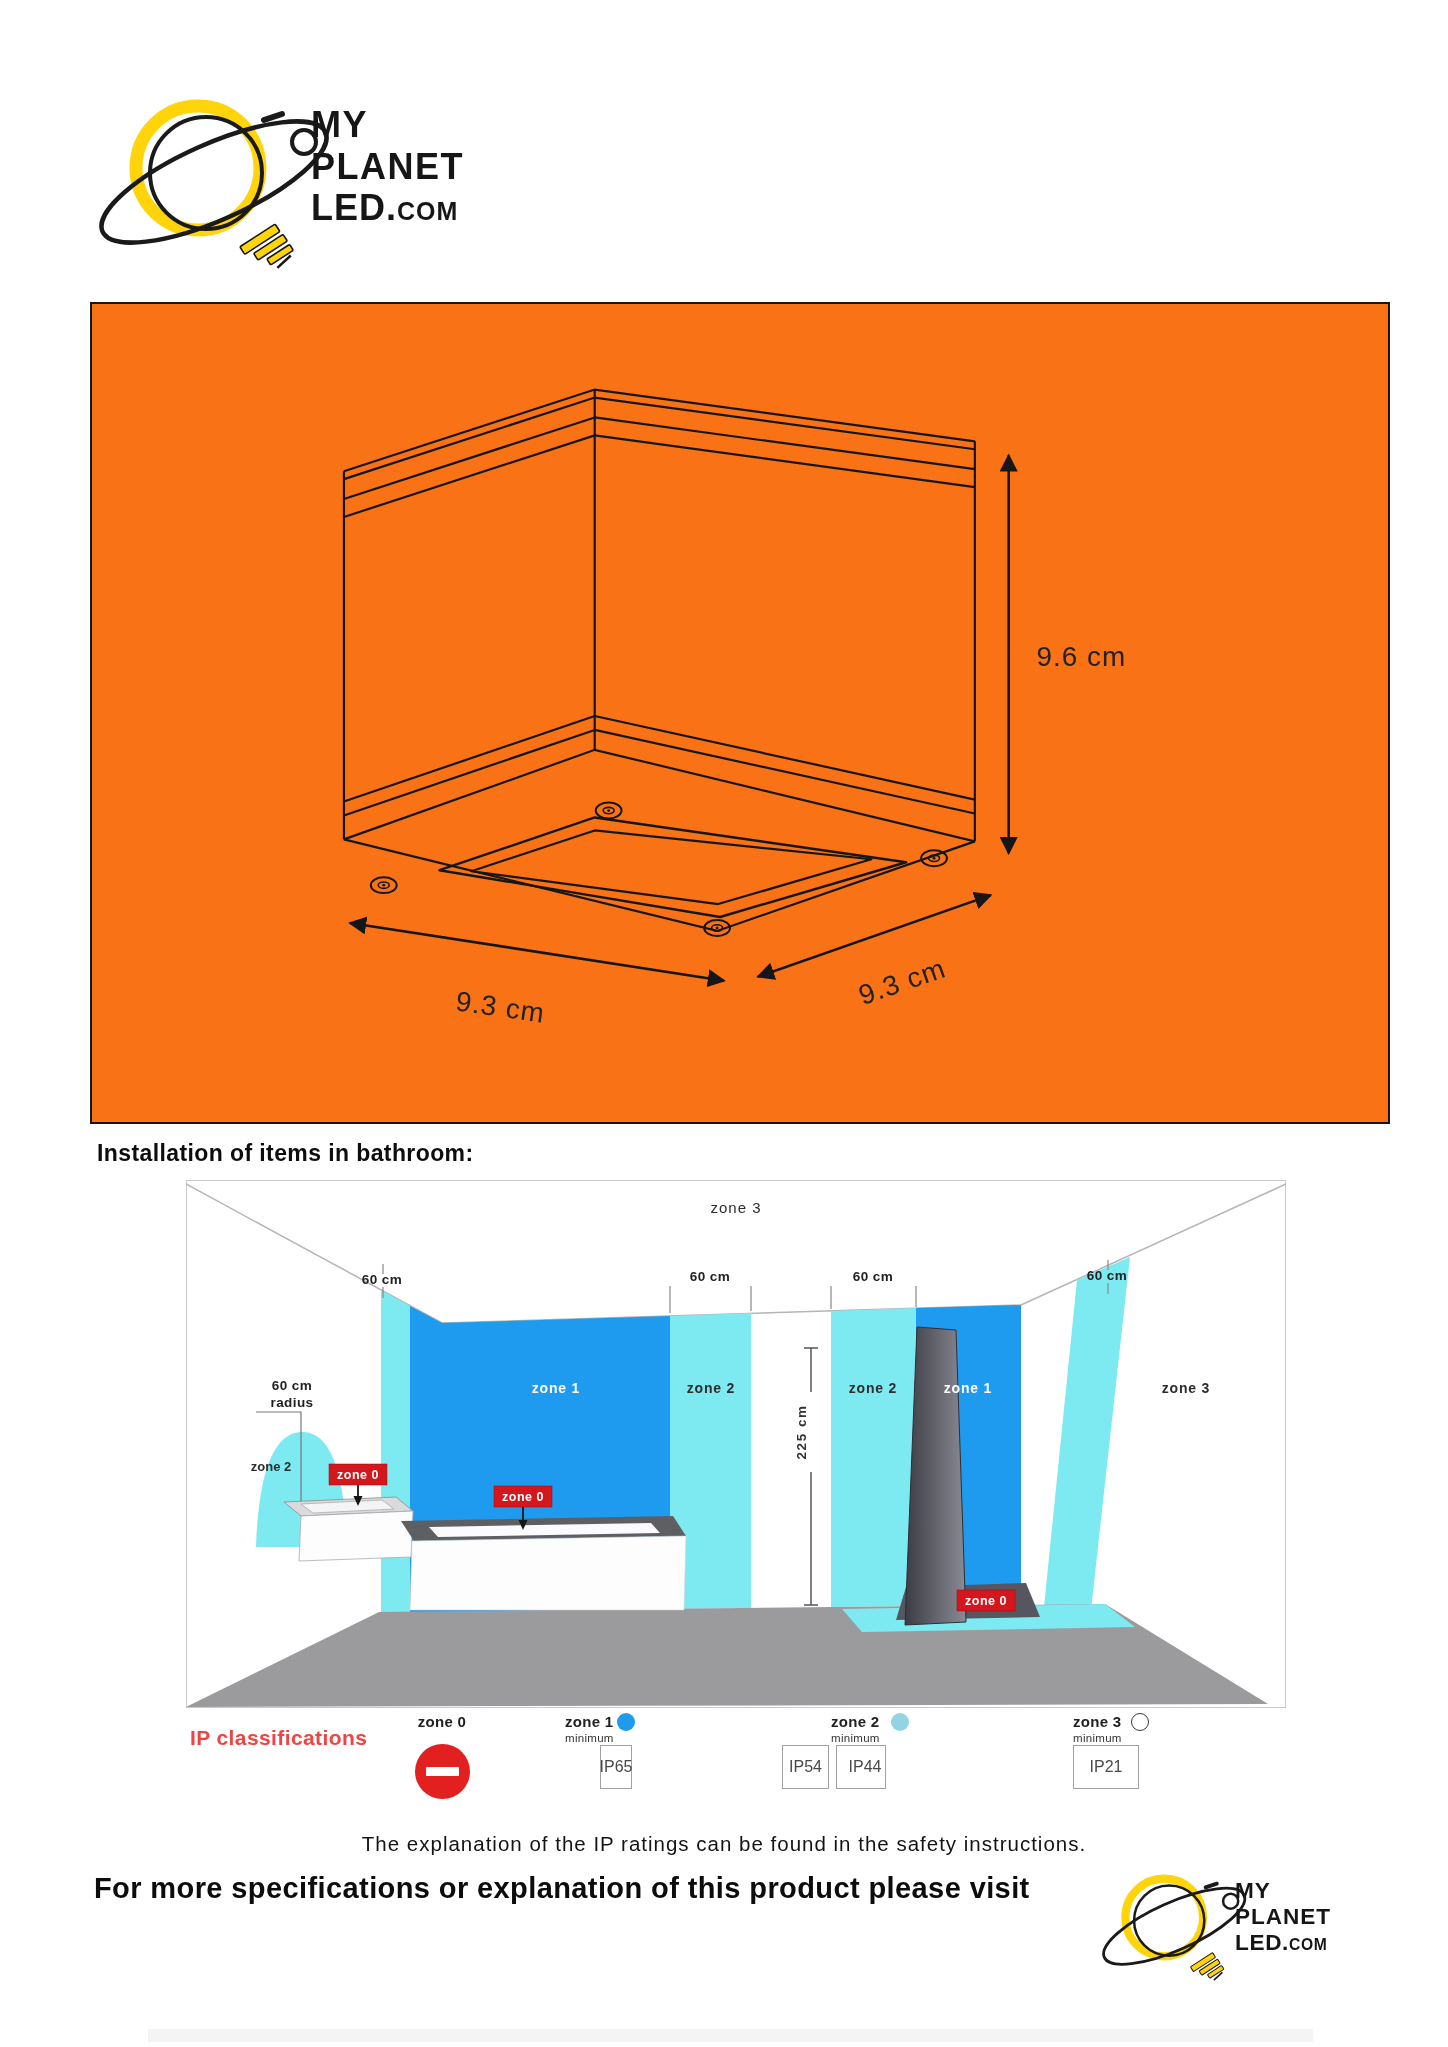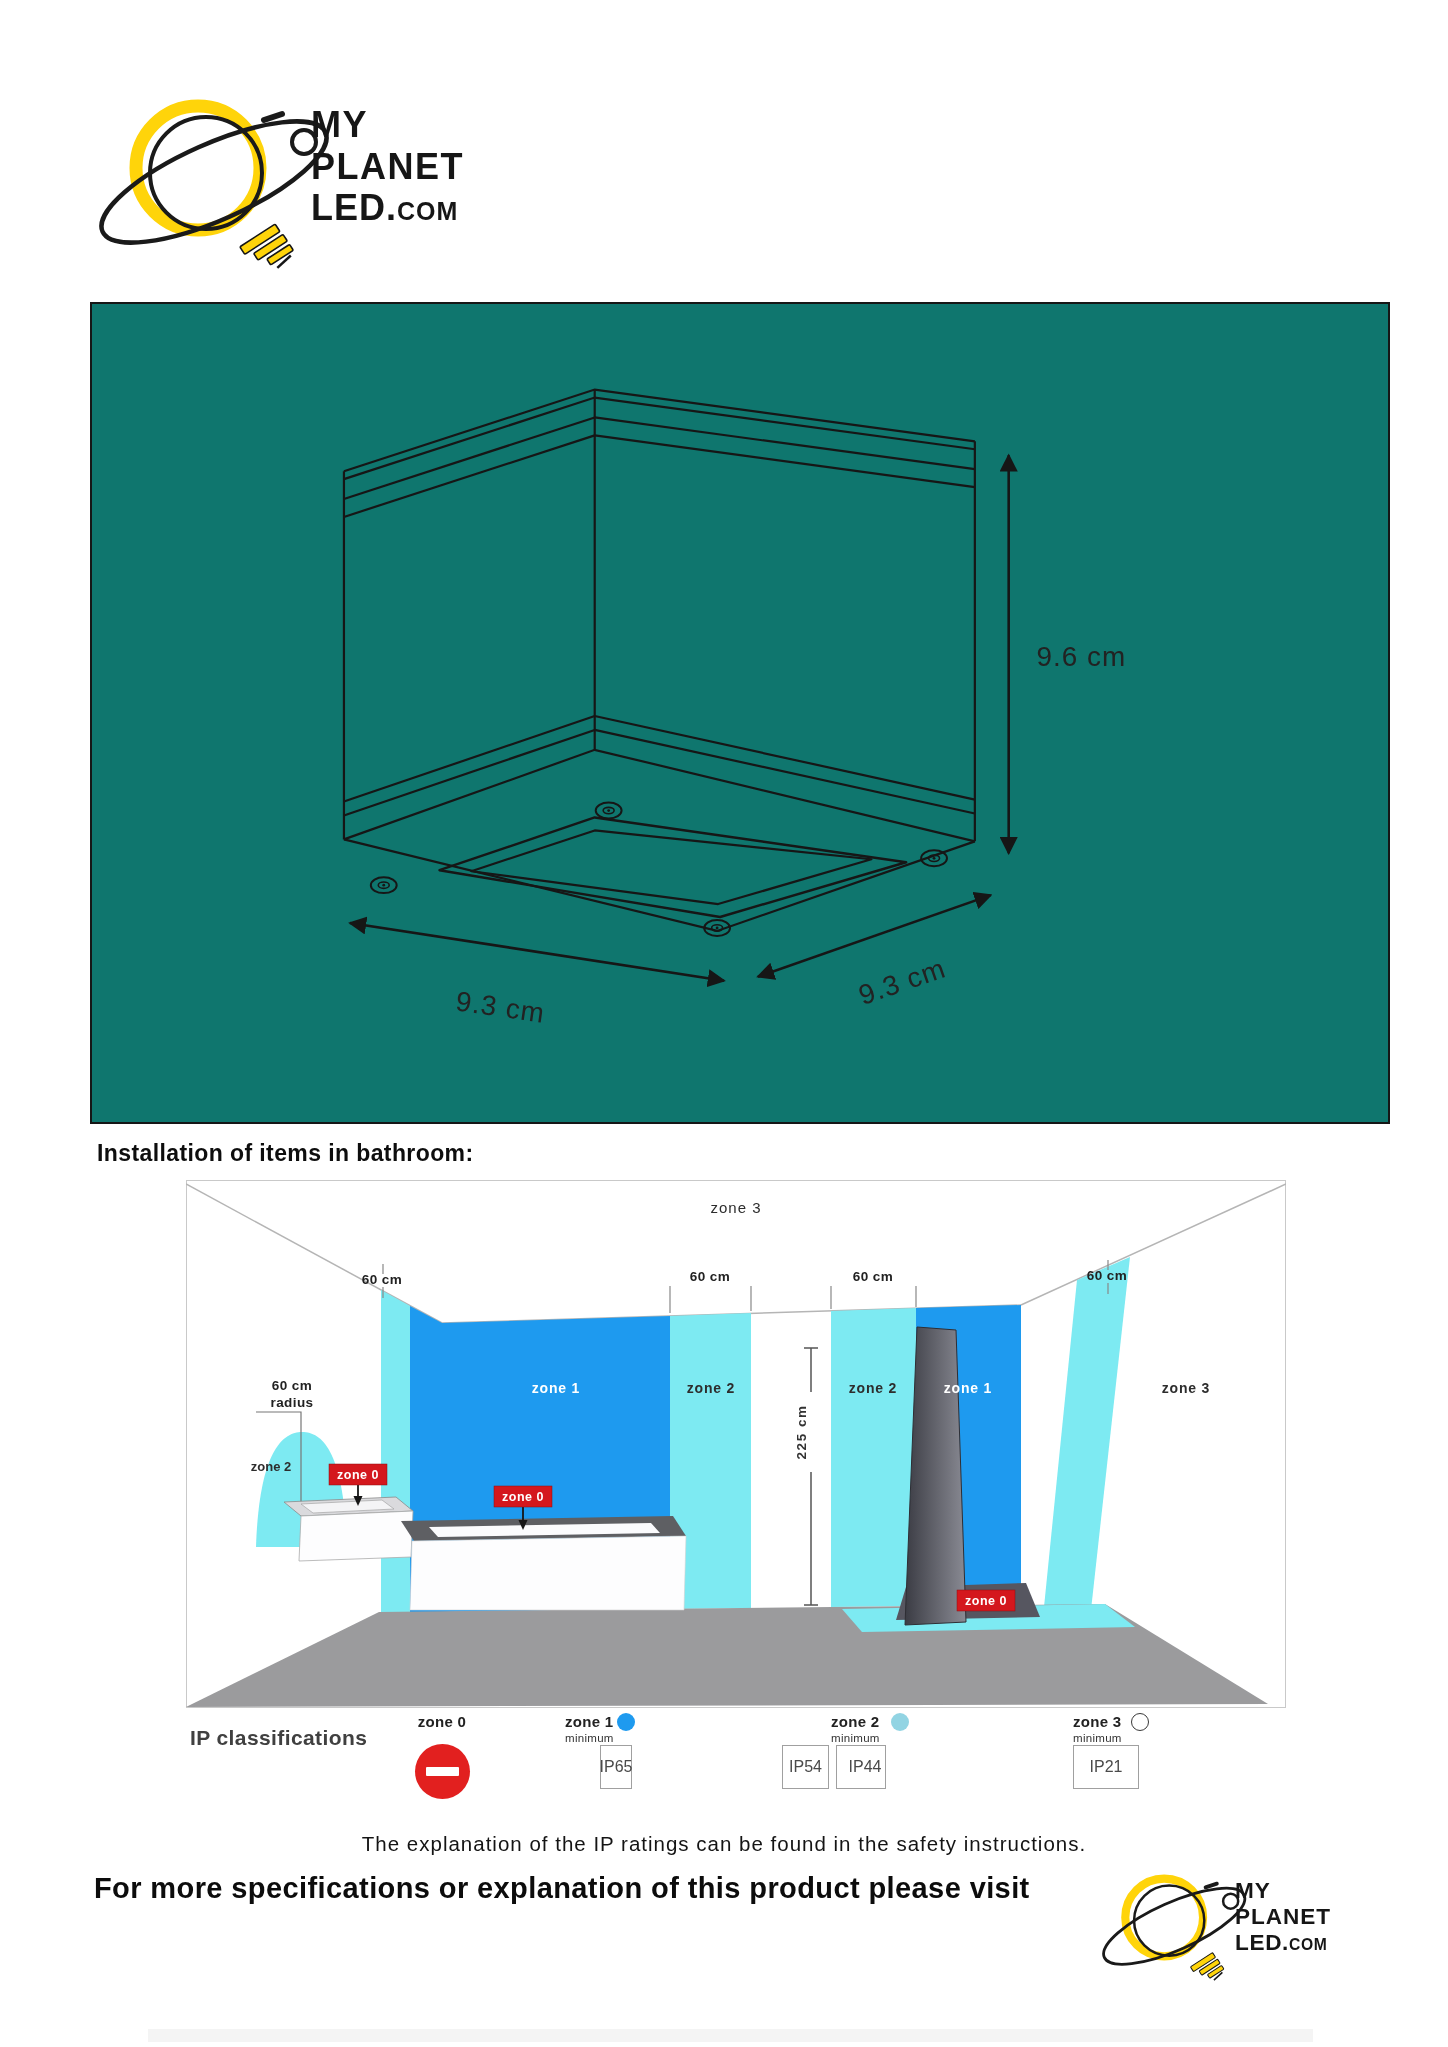--- a/index.html
+++ b/index.html
@@ -5,41 +5,41 @@
   * { margin:0; padding:0; box-sizing:border-box; }
   html,body { background:#fff; }
   body { width:1448px; height:2047px; position:relative; overflow:hidden;
          font-family:"Liberation Sans", sans-serif; color:#161616; }
   .abs { position:absolute; }
   
   .logo-top { left:96px; top:70px; }
   .logo-bottom { left:1100px; top:1856px; }
   
   .drawing-box { left:90px; top:302px; width:1300px; height:822px;
-                 border:2px solid #161616; background:#0f766e;text-align:center; }
+                 border:2px solid #161616; background:#f97316;text-align:center; }
   .drawing-box svg { display:block; width:100%; height:100%; }
   svg text { font-family:"Liberation Sans", sans-serif; }
   .dim-label { font-size:28px; fill:#222; letter-spacing:1px; }
   
   .section-heading { left:97px; top:1140px; font-size:23px; font-weight:bold;
                      letter-spacing:.4px; color:#0d0d0d; }
   
   .bathroom { left:186px; top:1180px; width:1100px; height:528px; }
   .bathroom svg { display:block; width:100%; height:100%; }
   .wall-zone-label { font-size:14px; font-weight:bold; letter-spacing:.8px; }
   .dim60 { font-size:13.5px; font-weight:bold; fill:#222; letter-spacing:.4px; }
   
   .legend { left:186px; top:1713px; width:1100px; height:100px; }
   .legend .item-label { position:absolute; font-size:15px; font-weight:bold; color:#222; letter-spacing:.3px; }
   .legend .minimum { position:absolute; font-size:11.5px; color:#333; letter-spacing:.3px; }
   .ip-box { position:absolute; top:32px; height:44px; border:1.5px solid #a0a0a0;
             background:#fff; color:#4a4a4a; font-size:16px; display:flex;
             align-items:center; justify-content:center; }
   .lg-title { position:absolute; left:4px; top:13px; font-size:21px; font-weight:bold;
-              color:#404040; letter-spacing:.4px; }
+              color:#ef4444; letter-spacing:.4px; }
   .dot { position:absolute; width:18px; height:18px; border-radius:50%; top:0px; }
   .noentry { position:absolute; left:229px; top:31px; width:55px; height:55px;
              border-radius:50%; background:#E2201F; }
   .noentry .bar { position:absolute; left:11px; top:23px; width:33px; height:9px;
                   background:#fff; border-radius:1px; }
   
   .explanation { left:0; top:1832px; width:1448px; text-align:center;
                  font-size:20.5px; letter-spacing:1px; color:#141414; }
   .footer-text { left:94px; top:1872px; font-size:29px; font-weight:bold;
                  letter-spacing:.4px; color:#0c0c0c; }

